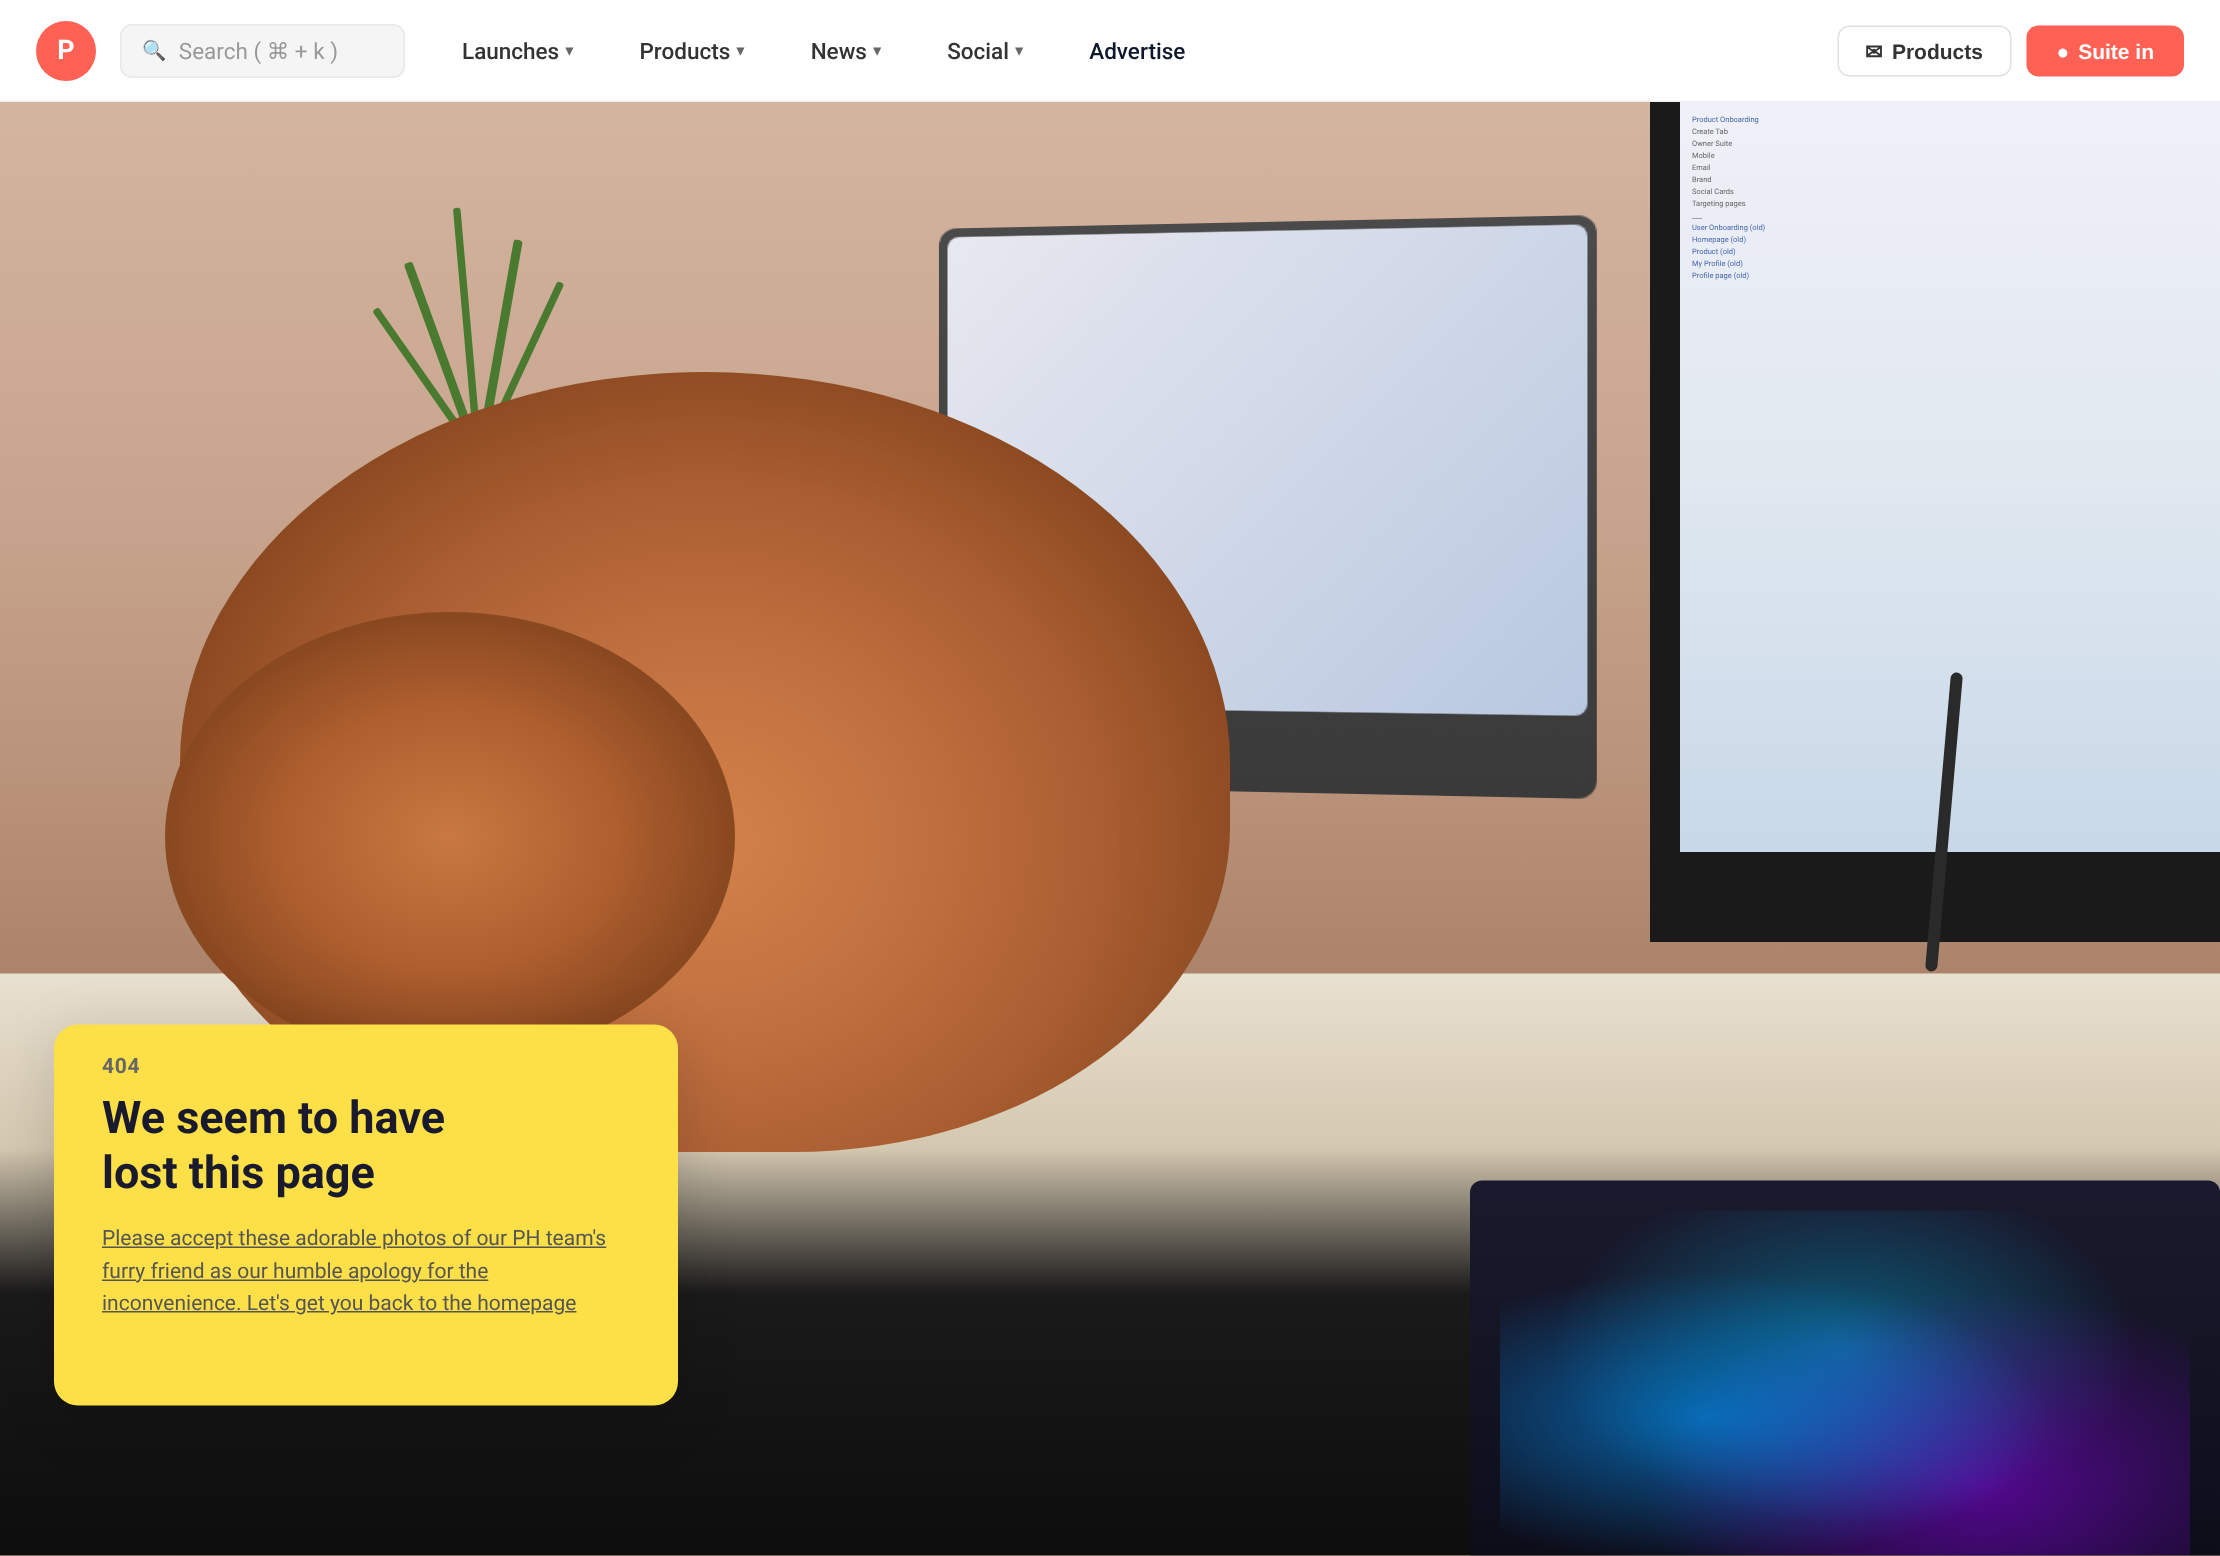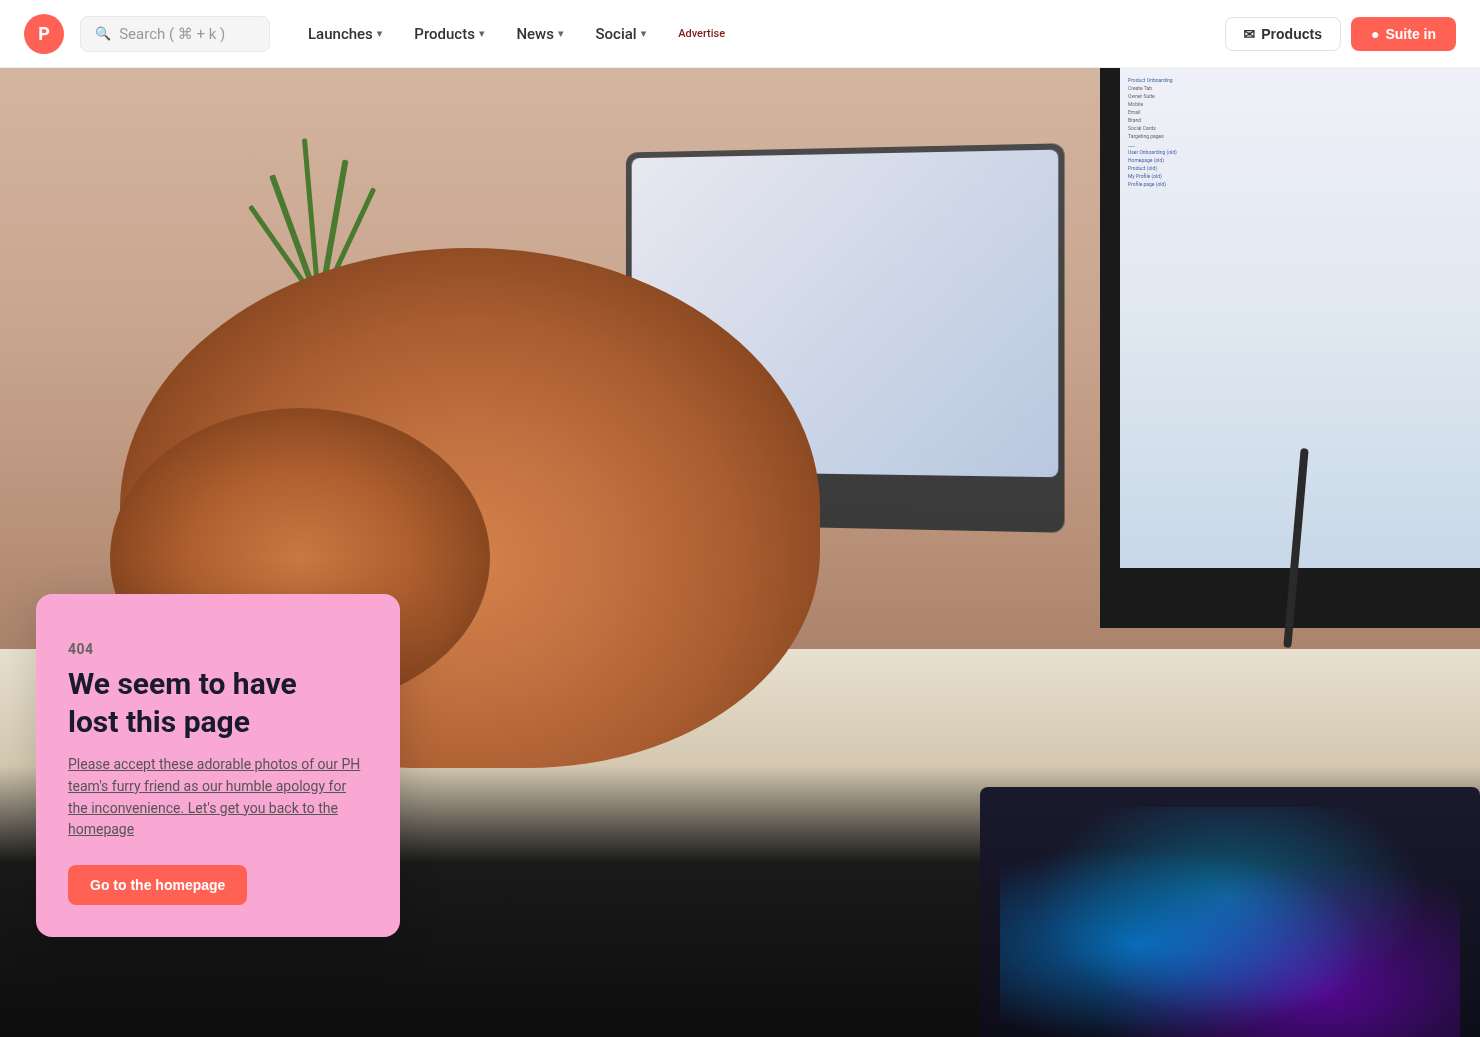--- a/index.html
+++ b/index.html
@@ -41,22 +41,22 @@
     .search-box .search-icon-svg {
       color: #999;
       font-size: 13px;
     }
     .search-box span {
       color: #999;
       font-size: 15px;
     }
     .nav-items {
       display: flex;
-      align-items: center;
-      gap: 4px;
+      align-items: flex-end;
+      gap: 16px;
       margin-left: 16px;
       flex: 1;
     }
     .nav-item {
       display: flex; align-items: center; gap: 4px;
       padding: 8px 14px;
       border-radius: 8px;
       cursor: pointer;
       font-size: 15px;
       font-weight: 500;
@@ -257,24 +257,24 @@
       background: #2a2a2a;
       transform: rotate(5deg);
       border-radius: 4px;
     }
 
     
     .error-card {
       position: absolute;
       bottom: 100px;
       left: 36px;
-      width: 364px;
-      background: #f9a8d4;
+      width: 416px;
+      background: #fde047;
       border-radius: 16px;
-      padding: 47px 32px 32px 32px;
+      padding: 20px 32px 32px 32px;
       box-shadow: 0 8px 40px rgba(0,0,0,0.15);
     }
     .error-code {
       font-size: 14px;
       font-weight: 700;
       color: #666;
       letter-spacing: 0.5px;
       margin-bottom: 8px;
     }
     .error-title {
@@ -299,23 +299,23 @@
       border-radius: 8px;
       padding: 12px 22px;
       font-size: 14px;
       font-weight: 600;
       cursor: pointer;
     }
 
     
     .nav-advertise {
       padding: 8px 14px;
-      font-size: 11px;
+      font-size: 15px;
       font-weight: 500;
-      color: #7f1d1d;
+      color: #0f172a;
       cursor: pointer;
       border-radius: 8px;
     }
   </style>
 </head>
 <body>
 
 <nav class="navbar">
   <div class="logo-circle">
     <span>P</span>
@@ -414,15 +414,14 @@
 
   </div>
 
   <div class="error-card">
     <div class="error-code">404</div>
     <h1 class="error-title">
       <span>We seem to have</span><br>
       <span>lost this page</span>
     </h1>
     <p class="error-desc">Please accept these adorable photos of our PH team's furry friend as our humble apology for the inconvenience. Let's get you back to the homepage</p>
-    <button class="btn-homepage">Go to the homepage</button>
   </div>
 </div>
 
 </body></html>

